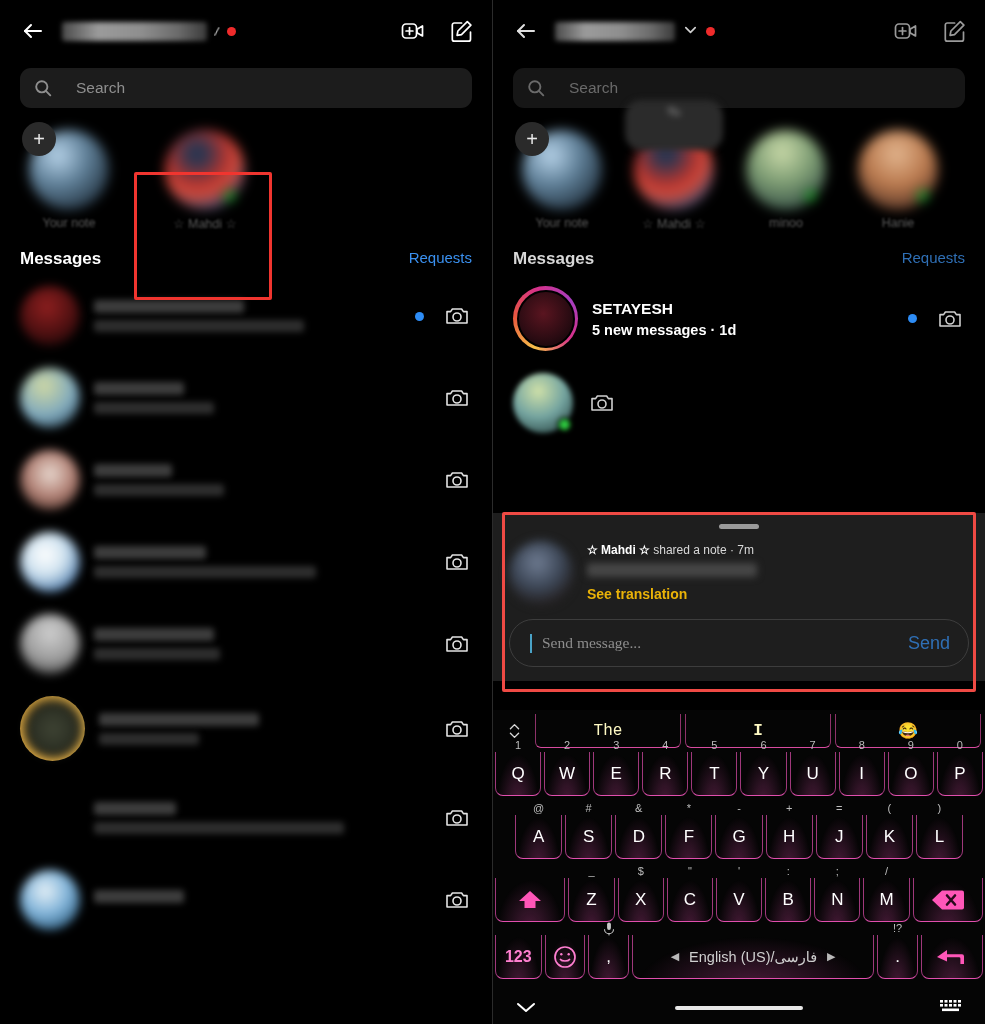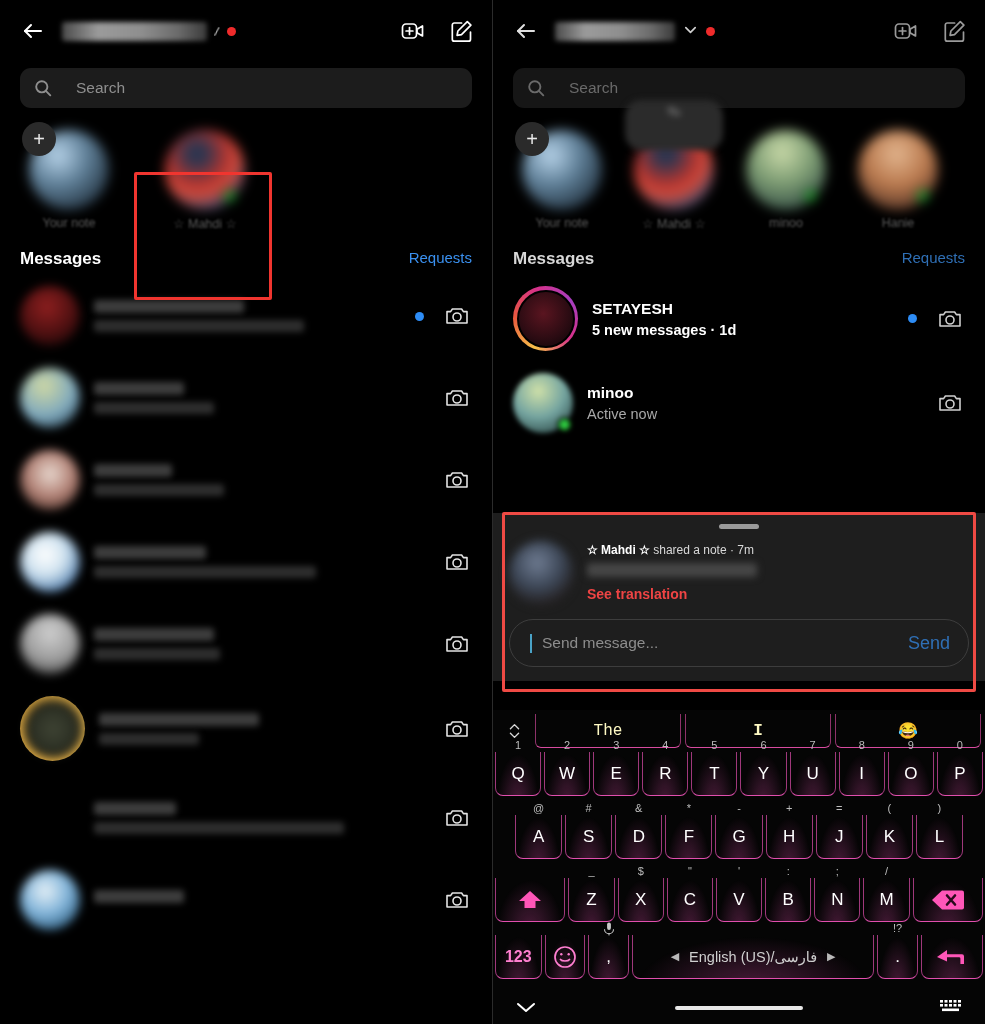--- a/index.html
+++ b/index.html
@@ -107,27 +107,27 @@
   
   .sheet { position: absolute; left: 0; right: 0; background: #1e1e1e; padding: 8px 16px 14px 16px; }
   .grabber { width: 40px; height: 5px; border-radius: 3px; background: #9a9a9a; margin: 3px auto 12px auto; }
   .sheet-body { display: flex; gap: 14px; align-items: flex-start; }
   .sheet-av { width: 64px; height: 64px; border-radius: 50%; filter: blur(5px); flex: 0 0 auto;
               background: radial-gradient(circle at 44% 34%, #6f7c92, #3c4656 45%, #221c1b 80%); }
   .sheet-txt { flex: 1 1 auto; min-width: 0; padding-top: 2px; }
   .sheet-line1 { font-size: 12px; color: #d9d9d9; margin-bottom: 6px; }
   .sheet-line1 b { color: #fff; }
   .sheet-note-blur { height: 14px; width: 170px; border-radius: 3px; background: #464646; filter: blur(3.6px); margin-bottom: 9px; }
-  .see-tr { font-size: 14px; color: #ef4444; font-weight: bold; }
+  .see-tr { font-size: 14px; color: #eab308; font-weight: bold; }
   .composer {
     margin-top: 14px; height: 48px; border-radius: 26px; border: 1px solid #3d3d3d;
     display: flex; align-items: center; padding: 0 18px 0 20px; gap: 10px;
   }
   .caret { width: 2px; height: 19px; background: #4aa3c7; flex: 0 0 auto; }
-  .composer-ph { flex: 1 1 auto; color: #8d8d8d; font-size: 15.5px; }
+  .composer-ph { flex: 1 1 auto; color: #8d8d8d; font-size: 15.5px; font-family: Liberation Serif, serif; }
   .send { color: #2f6fb5; font-size: 18px; flex: 0 0 auto; }
 
   
   .kb { position: absolute; left: 0; right: 0; bottom: 0; height: 314px; background: #050505; }
   .sugg { height: 42px; display: flex; align-items: center; padding: 0 4px; gap: 4px; }
   .expand { width: 34px; display: flex; align-items: center; justify-content: center; flex: 0 0 auto; }
   .sg { flex: 1 1 0; height: 34px; display: flex; align-items: center; justify-content: center;
         color: #fef9c3; font-size: 16px; border-bottom: 1.5px solid #d84ba0;
         border-left: 1.5px solid rgba(216,75,160,.65); border-right: 1.5px solid rgba(216,75,160,.65);
         border-radius: 0 0 6px 6px; font-family: Liberation Mono, monospace; }
@@ -425,24 +425,20 @@
         <div class="cam">
           <svg width="26" height="26" viewBox="0 0 26 26" fill="none" stroke="#cfcfcf" stroke-width="1.6">
               <path d="M3 8.6h3.6l1.8-2.6h9.2l1.8 2.6H23v11.4H3z" stroke-linejoin="round"></path>
               <circle cx="13" cy="14" r="4"></circle>
             </svg>
         </div>
       </div>
       <div class="row">
         <div class="av" style="background:radial-gradient(circle at 42% 30%,#cfe0a8,#74a4a0 48%,#2d4a48 88%);filter:blur(2.4px);position:relative">
           <span class="online" style="right:1px;bottom:1px"></span>
-        </div>
-        <div class="row-mid">
-          <div class="row-name">minoo</div>
-          <div class="row-sub">Active now</div>
         </div>
         <div class="cam">
           <svg width="26" height="26" viewBox="0 0 26 26" fill="none" stroke="#cfcfcf" stroke-width="1.6">
               <path d="M3 8.6h3.6l1.8-2.6h9.2l1.8 2.6H23v11.4H3z" stroke-linejoin="round"></path>
               <circle cx="13" cy="14" r="4"></circle>
             </svg>
         </div>
       </div>
     </div>
 

